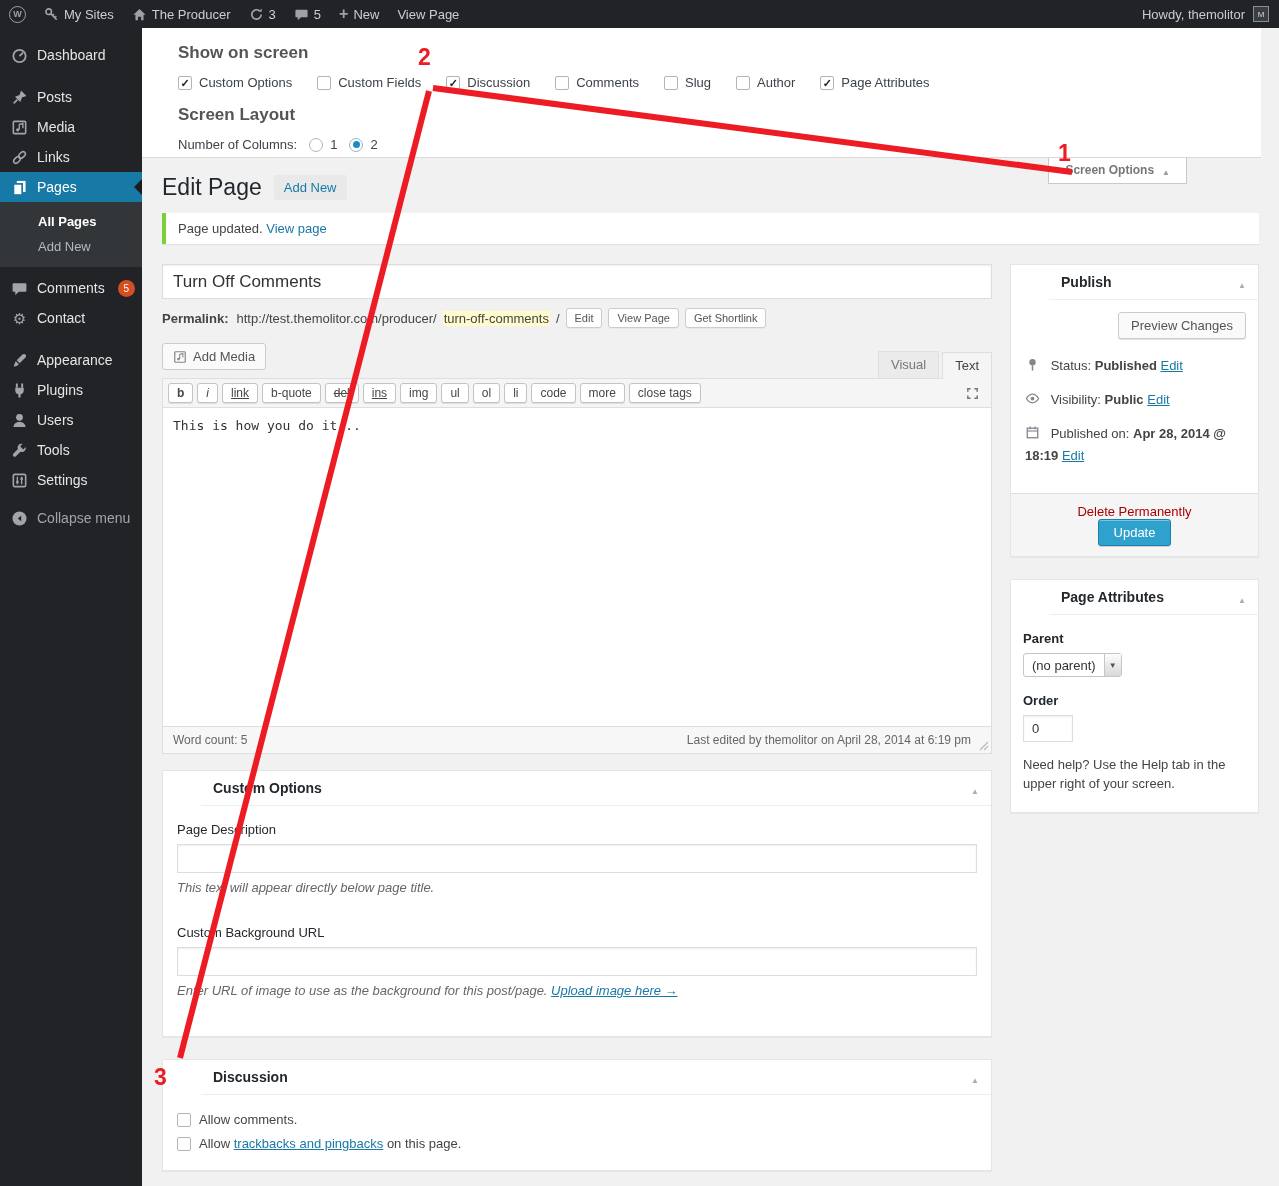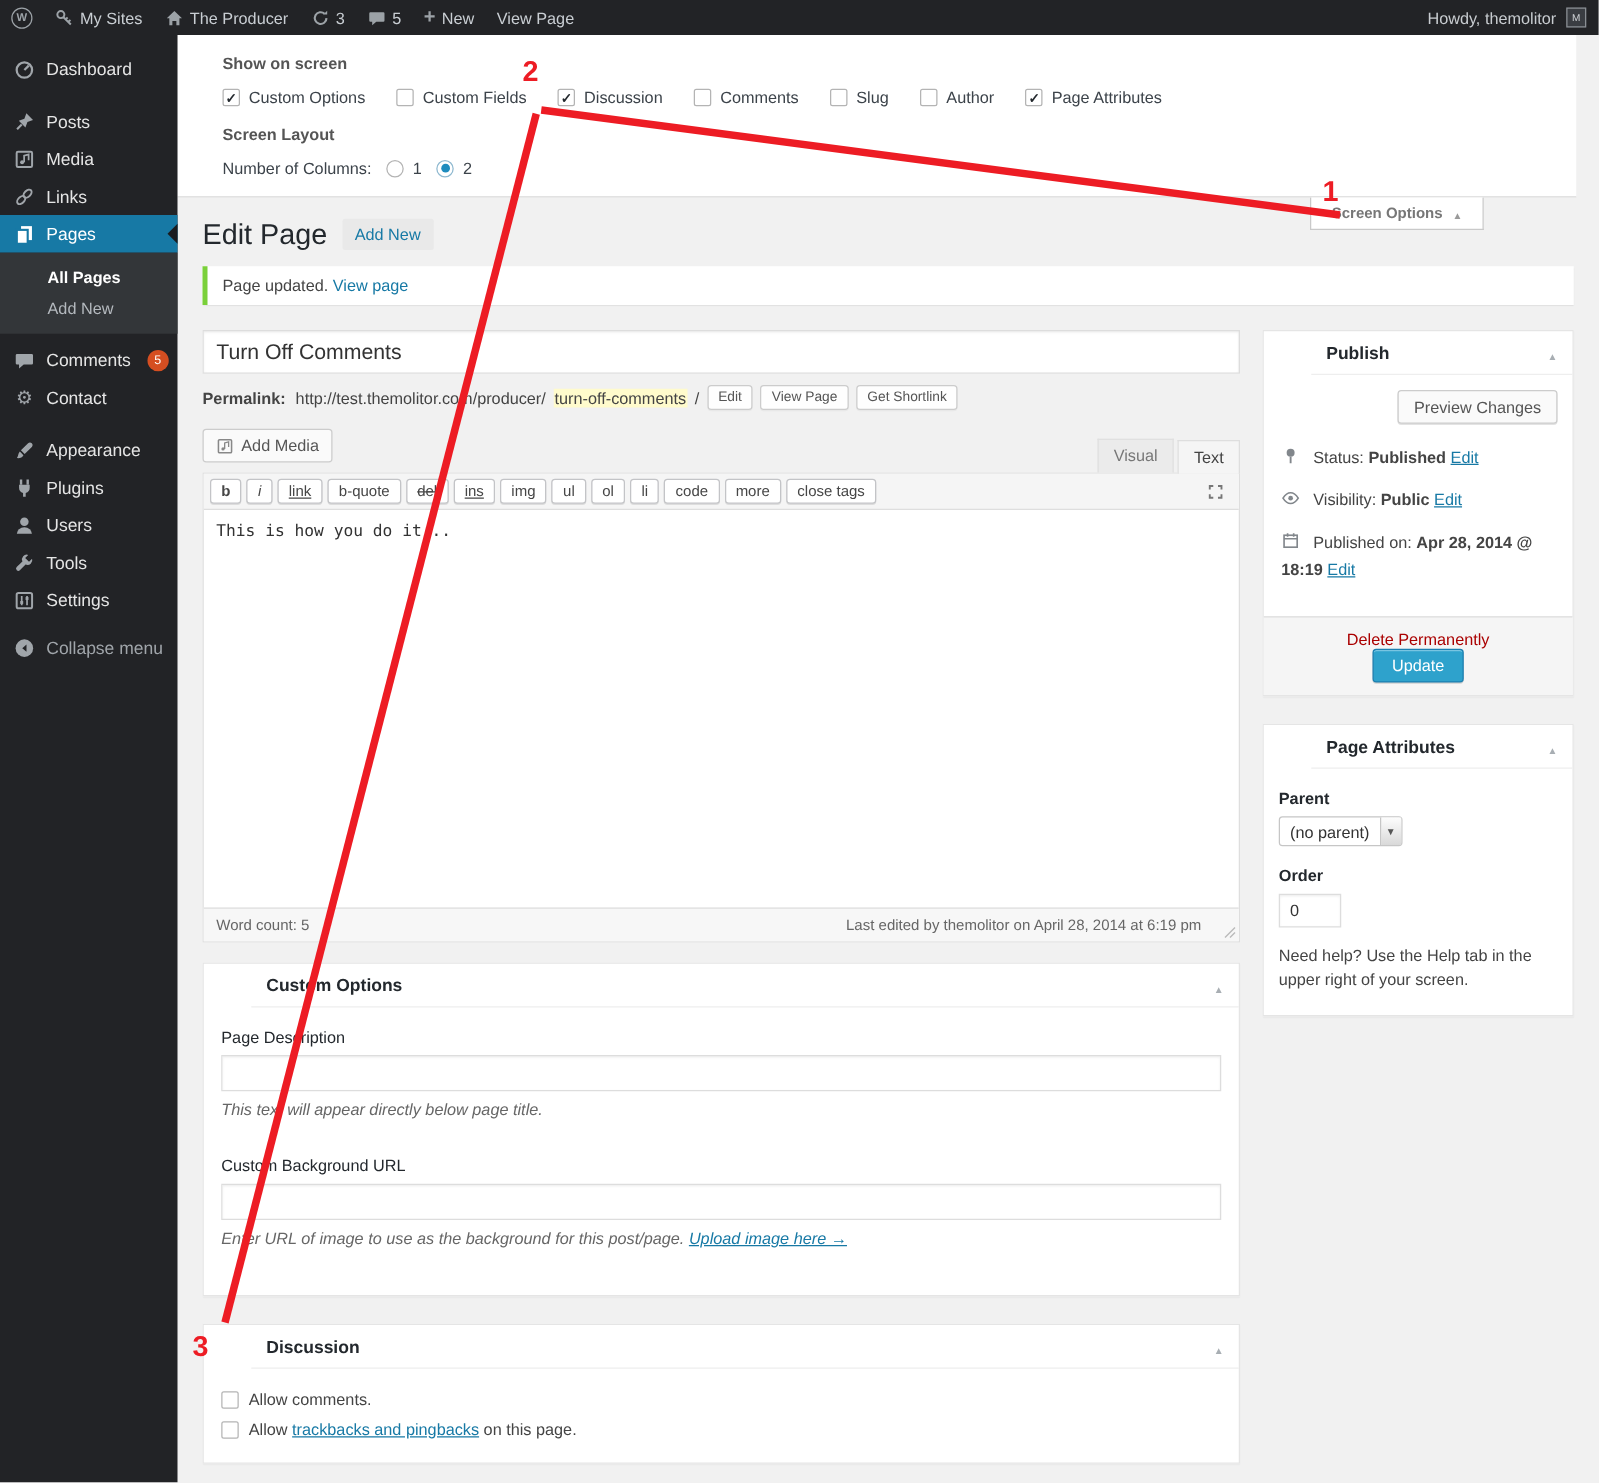--- a/index.html
+++ b/index.html
@@ -42,21 +42,21 @@
   .menu-gap { height:12px; }
   .count-badge { margin-left:4px; background:#d54e21; color:#fff; border-radius:50%;
                  width:17px; height:17px; line-height:17px; text-align:center; font-size:10px; }
   .glyph-ico { font-size:15px; line-height:1; color:#a0a5aa; width:17px; text-align:center; flex:none; }
 
   
   .content { position:absolute; left:142px; top:28px; right:0; bottom:0; }
 
   .screen-meta { background:#fff; border-bottom:1px solid #d9d9d9; margin-right:18px;
                  padding:15px 20px 16px 36px; height:130px; }
-  .sm-heading { font-weight:bold; font-size:13px; color:#555; margin-bottom:12px; }
+  .sm-heading { font-weight:bold; font-size:17px; color:#555; margin-bottom:12px; }
   .sm-row { display:flex; align-items:center; gap:25px; margin-bottom:15px; }
   .cb-label, .radio-label { display:flex; align-items:center; gap:7px; color:#3c434a; cursor:pointer; }
   .cbox { width:14px; height:14px; border:1px solid #b4b4b4; border-radius:2px; background:#fff;
           display:grid; place-items:center; font-size:11px; font-weight:bold; color:#23282d; flex:none; }
   .cbox.checked::after { content:"\2713"; }
   .radio { width:14px; height:14px; border:1px solid #b4b4b4; border-radius:50%; background:#fff;
            display:grid; place-items:center; flex:none; }
   .radio.selected { border-color:#8fb9d0; }
   .radio.selected::after { content:""; width:7px; height:7px; border-radius:50%; background:#1e8cbe; }
   .sm-cols { display:flex; align-items:center; gap:12px; color:#3c434a; }
@@ -456,21 +456,21 @@
                   <path d="M3 6 V3 h3 M10 3 h3 v3 M13 10 v3 h-3 M6 13 H3 v-3" fill="none" stroke="currentColor" stroke-width="1.6"></path>
                 </svg>
             </span>
           </div>
           <div class="editor-area">This is how you do it...</div>
           <div class="ed-status">
             <span>
               <span>Word count:</span>
               <span>5</span>
             </span>
-            <span style="margin-right:20px">Last edited by themolitor on April 28, 2014 at 6:19 pm</span>
+            <span style="margin-right:10px">Last edited by themolitor on April 28, 2014 at 6:19 pm</span>
             <span class="grip">
               <svg class="i" viewBox="0 0 12 12">
                   <path d="M11 3 L3 11 M11 7 L7 11" stroke="currentColor" stroke-width="1.2"></path>
                 </svg>
             </span>
           </div>
         </div>
 
         
         <div class="postbox mt">

